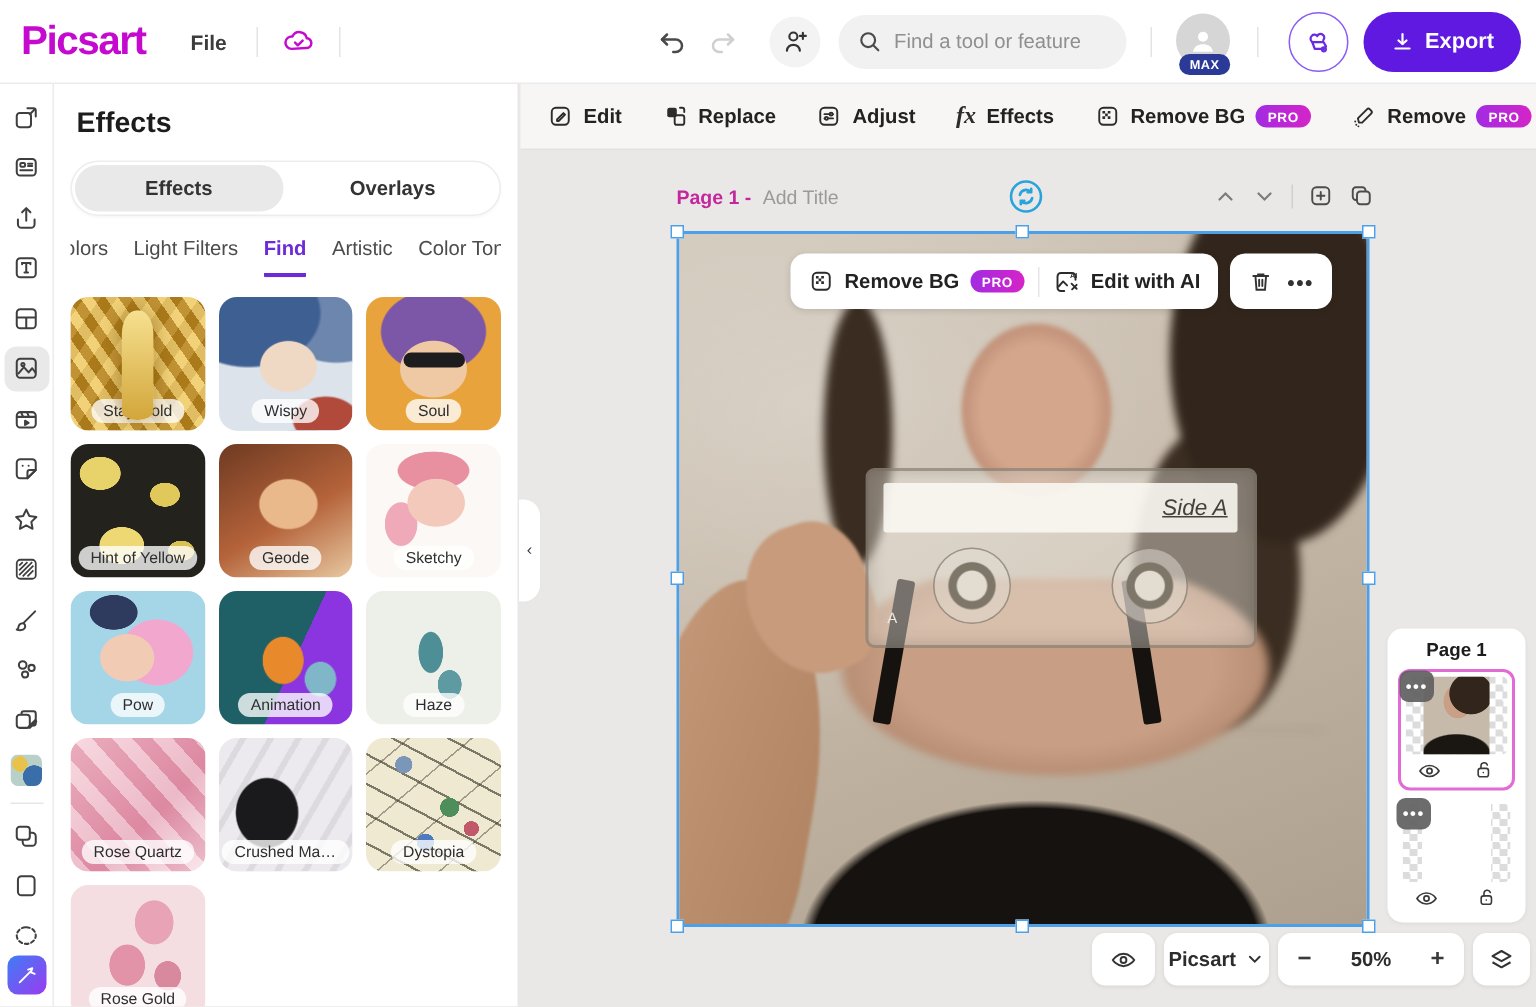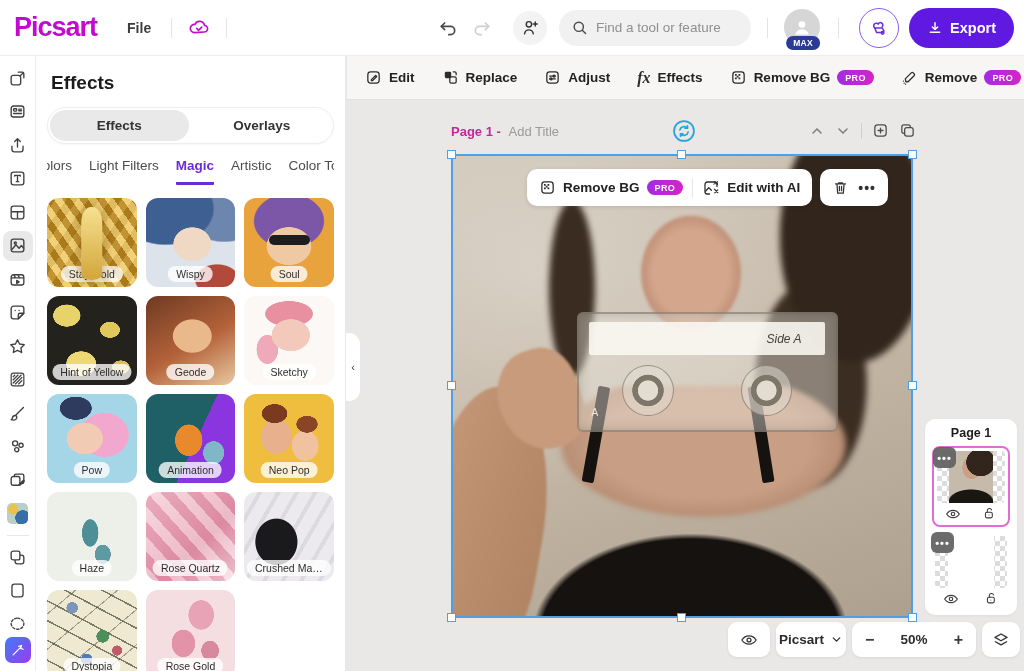--- a/index.html
+++ b/index.html
@@ -155,22 +155,22 @@
   .ph-strap { position:absolute; width:2.6%; height:21%; background:#16120F; top:50%; border-radius:2px; }
   .ph-strap.l { left:30%; transform:rotate(10deg); }
   .ph-strap.r { left:66%; transform:rotate(-9deg); }
   .ph-arm { position:absolute; left:-6%; top:50%; width:26%; height:58%; background:linear-gradient(100deg,#C49878,#B08362);
     border-radius:45% 55% 30% 30%; transform:rotate(10deg); filter:blur(1px); }
   .ph-hand { position:absolute; left:10%; top:42%; width:18%; height:22%; background:#C79B7C;
     border-radius:55% 45% 40% 60%; transform:rotate(-18deg); filter:blur(1px); }
   .ph-tape { position:absolute; left:27%; top:34%; width:57%; height:26%; background:rgba(236,231,221,.45);
     border:2px solid rgba(105,95,82,.55); border-radius:6px; box-shadow:inset 0 0 12px rgba(60,50,40,.25); }
   .ph-tape-label { position:absolute; top:7%; left:4%; right:4%; height:28%; background:rgba(250,248,242,.88);
-    border-radius:2px; display:flex; align-items:center; justify-content:flex-end; padding-right:24px;
-    font-size:12px; font-style:italic; color:#44403a; }
+    border-radius:2px; display:flex; align-items:center; justify-content:flex-end; padding-right:7px;
+    font-size:15px; font-style:italic; color:#44403a;text-decoration:underline; }
   .reel { position:absolute; top:44%; width:20%; height:44%; border-radius:50%; border:1px solid rgba(110,100,86,.6);
     background:radial-gradient(circle, #E2DCD1 0 28%, #7E7668 30% 44%, rgba(225,220,210,.5) 46% 100%); }
   .reel.l { left:17%; } .reel.r { right:17%; }
   .ph-tape-a { position:absolute; left:5%; bottom:10%; font-size:10px; color:#efe9da; }
   .handle { position:absolute; width:9px; height:9px; background:#fff; border:1.5px solid #4D9FE8; z-index:5; }
   .h-tl{left:-6px;top:-6px;} .h-tm{left:50%;margin-left:-5px;top:-6px;} .h-tr{right:-6px;top:-6px;}
   .h-ml{left:-6px;top:50%;margin-top:-5px;} .h-mr{right:-6px;top:50%;margin-top:-5px;}
   .h-bl{left:-6px;bottom:-6px;} .h-bm{left:50%;margin-left:-5px;bottom:-6px;} .h-br{right:-6px;bottom:-6px;}
 
   
@@ -402,21 +402,21 @@
   <div class="panel">
     <div class="panel-title">Effects</div>
     <div class="segmented">
       <div class="segment active">Effects</div>
       <div class="segment">Overlays</div>
     </div>
     <div class="tabs-clip">
       <div class="tabs">
         <div class="tab">Colors</div>
         <div class="tab">Light Filters</div>
-        <div class="tab active">Magic</div>
+        <div class="tab active">Find</div>
         <div class="tab">Artistic</div>
         <div class="tab">Color Tone</div>
       </div>
     </div>
     <div class="fx-grid">
       <div class="fx-tile fx-stay-gold">
           <span class="fx-label">Stay Gold</span>
         </div>
       <div class="fx-tile fx-wispy">
           <span class="fx-label">Wispy</span>
@@ -431,23 +431,20 @@
           <span class="fx-label">Geode</span>
         </div>
       <div class="fx-tile fx-sketchy">
           <span class="fx-label">Sketchy</span>
         </div>
       <div class="fx-tile fx-pow">
           <span class="fx-label">Pow</span>
         </div>
       <div class="fx-tile fx-animation">
           <span class="fx-label">Animation</span>
-        </div>
-      <div class="fx-tile fx-neopop">
-          <span class="fx-label">Neo Pop</span>
         </div>
       <div class="fx-tile fx-haze">
           <span class="fx-label">Haze</span>
         </div>
       <div class="fx-tile fx-rosequartz">
           <span class="fx-label">Rose Quartz</span>
         </div>
       <div class="fx-tile fx-marble">
           <span class="fx-label">Crushed Marble</span>
         </div>

